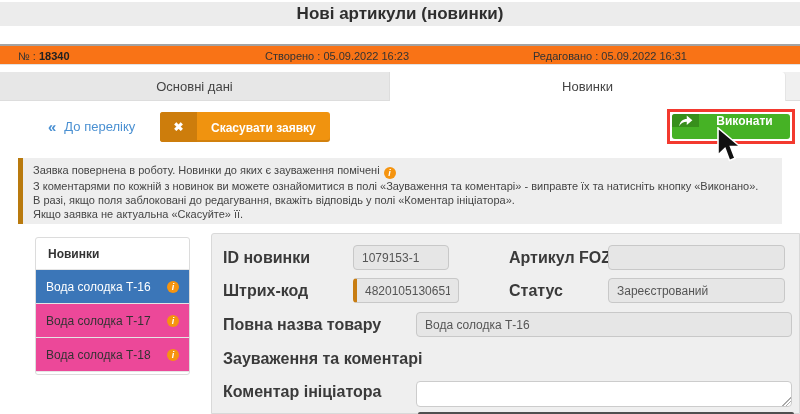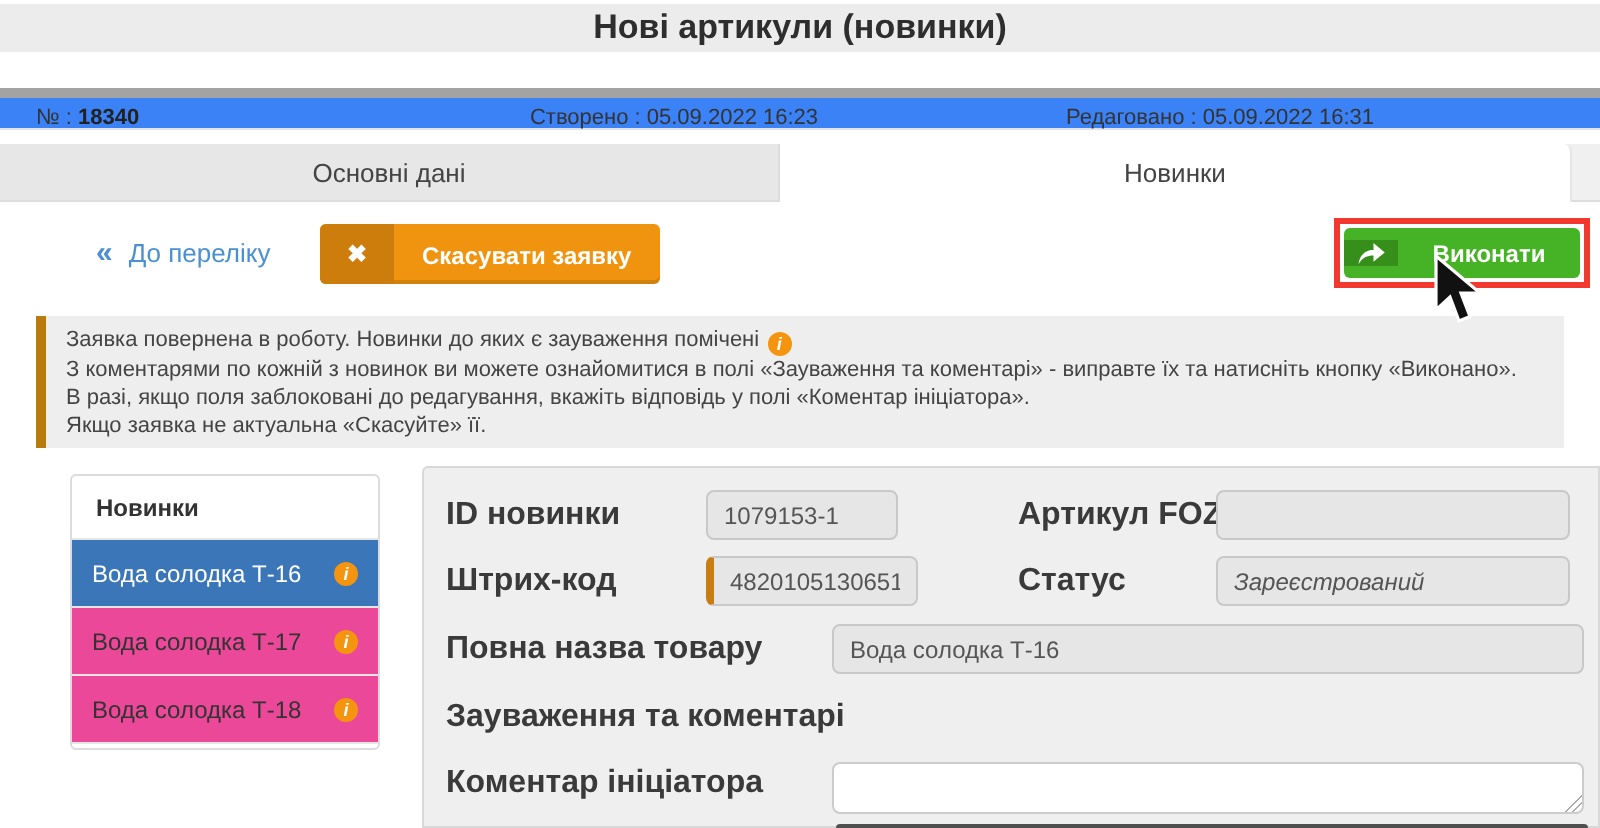--- a/index.html
+++ b/index.html
@@ -9,21 +9,21 @@
     font-family:"Liberation Sans", sans-serif; color:#333;
   }
 
   
   .header-band { position:absolute; top:2px; left:0; width:800px; height:24px;
     background:#ececec; display:flex; align-items:center; justify-content:center; }
   .page-title { font-size:17px; font-weight:bold; color:#2e2e2e; }
 
   
   .meta-row { position:absolute; top:44px; left:0; width:800px; height:21px;
-    background:#3b82f6; border-top:5px solid #a3a3a3; border-bottom:1px solid #e2e2e2;
+    background:#f97316; border-top:2px solid #a3a3a3; border-bottom:1px solid #e2e2e2;
     font-size:11px; color:#333; }
   .meta-number { position:absolute; left:18px; top:4px; }
   .meta-number b { color:#222; }
   .meta-created { position:absolute; left:337px; top:4px; transform:translateX(-50%); }
   .meta-edited  { position:absolute; left:610px; top:4px; transform:translateX(-50%); }
 
   
   .tabbar { position:absolute; top:72px; left:0; width:800px; height:29px;
     background:#f0f0f0; border-bottom:1px solid #ddd; }
   .tab { position:absolute; top:0; height:29px; display:flex; align-items:center;
@@ -40,21 +40,21 @@
   .btn { position:absolute; display:flex; align-items:stretch; border-radius:3px;
     overflow:hidden; color:#fff; font-size:12px; font-weight:bold; cursor:pointer; }
   .cancel-btn { left:160px; top:112px; height:30px; background:#f0930f;
     box-shadow:inset 0 -2px 0 rgba(0,0,0,0.12); }
   .cancel-btn .icon-sect { width:37px; background:#cd7d0c; display:flex;
     align-items:center; justify-content:center; font-size:12px; }
   .cancel-btn .lbl { display:flex; align-items:center; padding:16px 14px; }
 
   .exec-annotation { position:absolute; left:667px; top:109px; width:128px; height:35px;
     border:3px solid #f3392f; background:rgba(255,255,255,0.55); padding:2px; }
-  .exec-btn { position:relative; width:100%; height:100%; display:flex; align-items:center;
+  .exec-btn { position:relative; width:100%; height:100%; display:flex; align-items:flex-start;
     background:#46b225; border-radius:3px; overflow:hidden; color:#fff;
     font-size:12px; font-weight:bold; cursor:pointer; }
   .exec-btn .icon-sect { width:27px; background:#378f1b; display:flex;
     align-items:center; justify-content:center; }
   .exec-btn .lbl { flex:1; display:flex; align-items:center; justify-content:center; }
 
   .cursor { position:absolute; left:716px; top:127px; width:26px; height:38px; z-index:50; }
 
   
   .notice { position:absolute; left:18px; top:158px; width:764px; height:66px;
@@ -172,21 +172,21 @@
 
 <div class="form-panel">
   <div class="f-label" style="left:11px; top:11px;">ID новинки</div>
   <input class="f-input" style="left: 141px; top: 11px; width: 96px;" readonly="" value="1079153-1">
   <div class="f-label" style="left:297px; top:11px;">Артикул FOZZY</div>
   <input class="f-input" style="left: 396px; top: 11px; width: 177px;" readonly="" value="">
 
   <div class="f-label" style="left:11px; top:44px;">Штрих-код</div>
   <input class="f-input barcode" style="left: 141px; top: 44px; width: 106px;" readonly="" value="48201051306510">
   <div class="f-label" style="left:297px; top:44px;">Статус</div>
-  <input class="f-input" style="left: 396px; top: 44px; width: 177px; font-style: italic;" readonly="" value="Зареєстрований">
+  <input class="f-input" style="left: 396px; top: 44px; width: 177px;" readonly="" value="Зареєстрований">
 
   <div class="f-label" style="left:11px; top:78px;">Повна назва товару</div>
   <input class="f-input" style="left: 204px; top: 78px; width: 376px;" readonly="" value="Вода солодка Т-16">
 
   <div class="f-label" style="left:11px; top:112px;">Зауваження та коментарі</div>
 
   <div class="f-label" style="left:11px; top:145px;">Коментар ініціатора</div>
   <textarea class="f-textarea" style="left: 204px; top: 147px; width: 376px; height: 26px;"></textarea>
   <div class="resize-handle" style="left:570px; top:163px;"></div>
 

